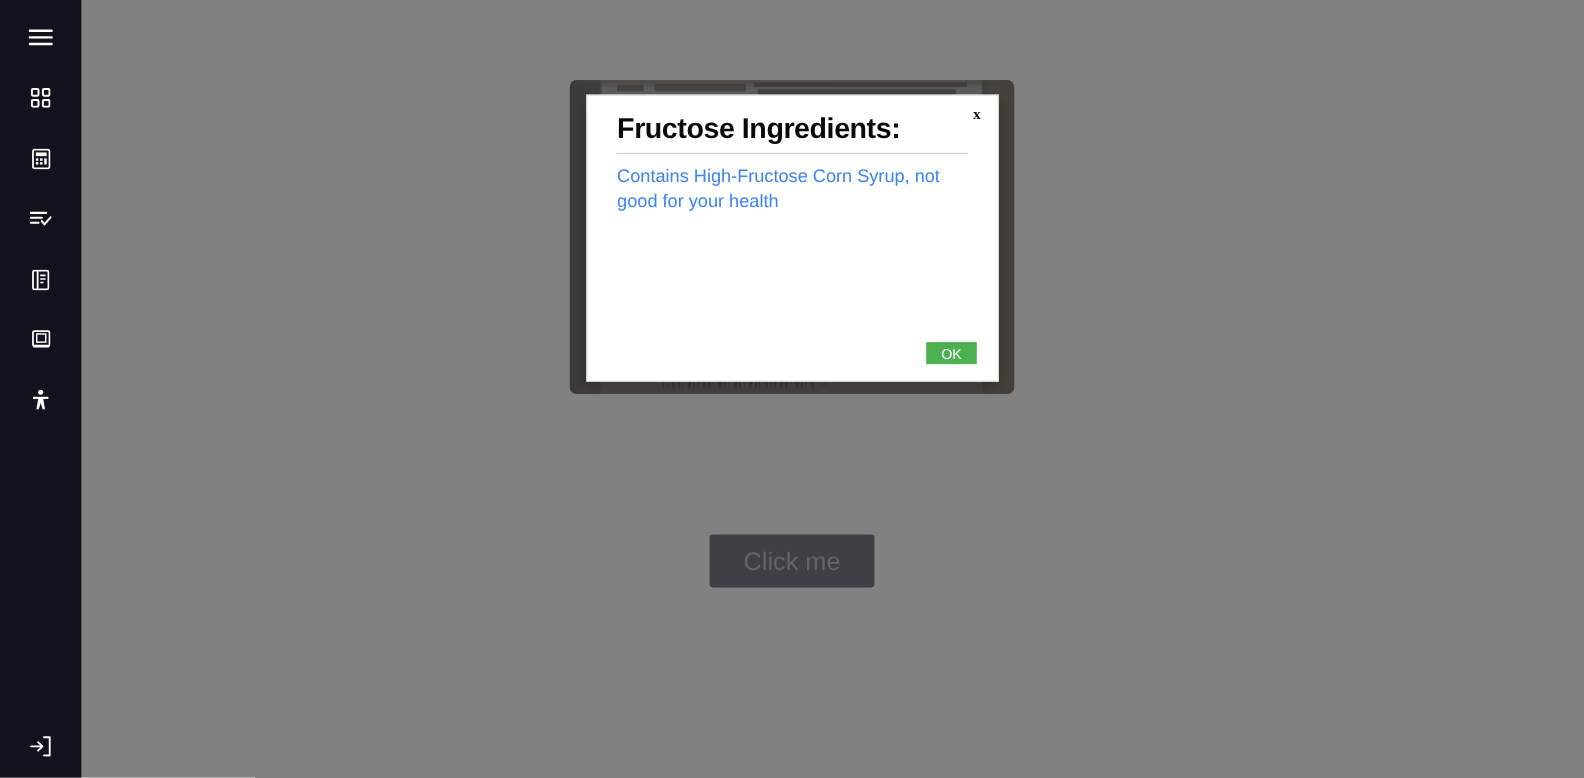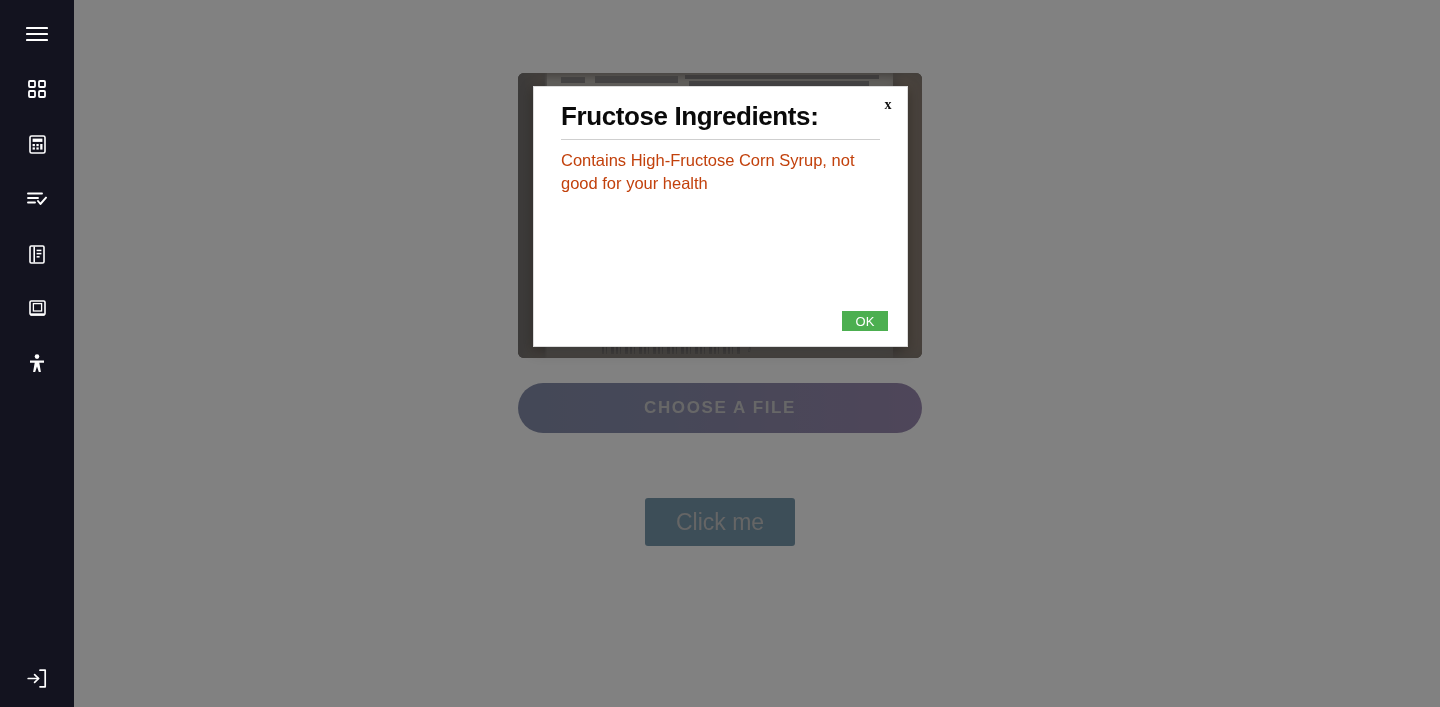--- a/index.html
+++ b/index.html
@@ -154,27 +154,26 @@
 
   
   #click-me-button {
     position: absolute;
     left: 571px;   
     top: 486px;
     width: 150px;
     height: 48px;
     border: none;
     border-radius: 3px;
-    background: #0c4a6e;
+    background: #0f172a;
     color: #9b9b9b;
     font-family: "Liberation Sans", sans-serif;
     font-size: 23px;
     font-weight: 400;
     cursor: pointer;
-    margin-top: 12px;
   }
 
   
   #modal-overlay {
     position: absolute;
     left: 0; top: 0;
     width: 1440px;
     height: 707px;
     background: rgba(80,80,80,.72);
     z-index: 30;
@@ -220,21 +219,21 @@
     letter-spacing: -0.4px;
     color: #0a0a0a;
     padding-bottom: 7px;
     border-bottom: 1px solid #cfcfcf;
   }
   #modal-message {
     margin: 9px 0 0 0;
     font-family: "Liberation Sans", sans-serif;
     font-size: 16.5px;
     line-height: 23px;
-    color: #c2410c;
+    color: #3b82f6;
   }
   #modal-footer {
     position: absolute;
     right: 19px;
     bottom: 15px;
   }
   #modal-ok-button {
     width: 46px;
     height: 20px;
     border: none;
@@ -262,21 +261,20 @@
           <div class="photo-line" style="left:41%; top:8px;  width:52%; height:8px;"></div>
           <div class="photo-line" style="left:4%;  top:16px; width:30%; height:3px; opacity:.35;"></div>
           <div class="photo-line" style="left:41%; top:18px; width:30%; height:3px; opacity:.3;"></div>
           <div id="barcode"></div>
           <div id="barcode-mark">ⅈ</div>
         </div>
       </div>
       <div id="preview-vignette"></div>
     </div>
 
-    <button id="choose-file-button">CHOOSE A FILE</button>
 
     <button id="click-me-button">Click me</button>
   </div>
 
   <div id="modal-overlay"></div>
 
   <nav id="sidebar">
     <div id="rail-top">
 
       <div class="rail-icon">

